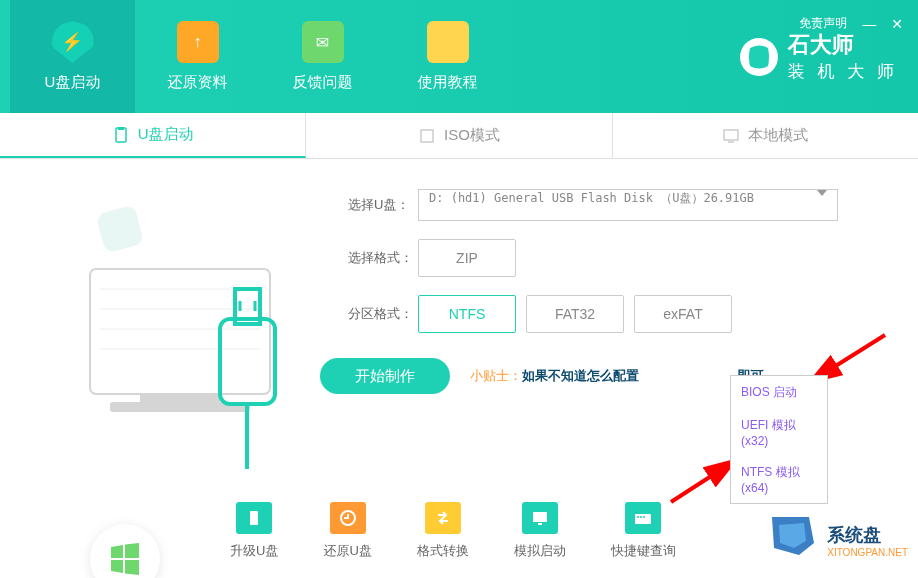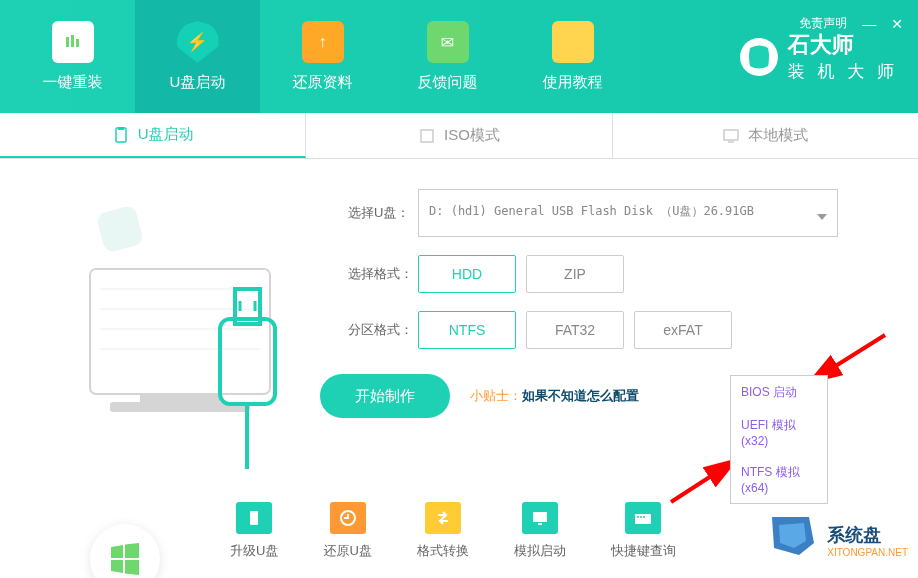--- a/index.html
+++ b/index.html
@@ -27,29 +27,29 @@
     .tab:not(:last-child) { border-right: 1px solid #e0e0e0; }
     .tab.active { color: #1fd1b4; border-bottom: 2px solid #1fd1b4; }
     .tab-icon { width: 18px; height: 18px; display: inline-block; }
     
     .content { display: flex; padding: 30px 40px 0 40px; height: 300px; }
     .illustration { width: 260px; position: relative; }
     
     .form { flex: 1; padding-left: 20px; }
     .form-row { display: flex; align-items: center; margin-bottom: 18px; margin-left: 28px; }
     .form-label { width: 70px; font-size: 13px; color: #666; }
-    .select-box { flex: 1; max-width: 420px; height: 48px; border: 1px solid #ccc; display: flex; align-items: flex-end; padding: 16px 10px; font-family: monospace; font-size: 12px; color: #888; position: relative; cursor: pointer; }
+    .select-box { flex: 1; max-width: 420px; height: 32px; border: 1px solid #ccc; display: flex; align-items: flex-start; padding: 0 10px; font-family: monospace; font-size: 12px; color: #888; position: relative; cursor: pointer; }
     .select-arrow { position: absolute; right: 10px; border-left: 5px solid transparent; border-right: 5px solid transparent; border-top: 6px solid #999; }
     
     .option-group { display: flex; gap: 10px; }
     .option-btn { width: 98px; height: 38px; border: 1px solid #ccc; display: flex; align-items: center; justify-content: center; font-size: 14px; color: #888; cursor: pointer; border-radius: 2px; }
     .option-btn.selected { border-color: #1fd1b4; color: #1fd1b4; }
     
     .action-row { display: flex; align-items: center; margin-top: 25px; gap: 20px; }
-    .start-btn { width: 130px; height: 44px; background: #1fd1b4; color: #fff; border-radius: 22px; display: flex; align-items: center; justify-content: center; font-size: 15px; cursor: pointer; }
+    .start-btn { width: 130px; height: 36px; background: #1fd1b4; color: #fff; border-radius: 22px; display: flex; align-items: center; justify-content: center; font-size: 15px; cursor: pointer; }
     .tip { font-size: 13px; }
     .tip-label { color: #ff9933; }
     .tip-text { color: #0c4a6e; font-weight: bold; }
     
     .popup { position: absolute; left: 730px; top: 375px; width: 98px; background: #fff; border: 1px solid #ccc; z-index: 10; }
     .popup-item { padding: 8px 10px; font-size: 12px; color: #8b5cf6; cursor: pointer; }
     
     .arrow-red { position: absolute; pointer-events: none; }
     .arrow1 { left: 800px; top: 330px; }
     .arrow2 { left: 666px; top: 452px; }
@@ -64,30 +64,20 @@
     .wm-text { font-size: 18px; font-weight: bold; color: #1a4d7a; }
     .wm-url { font-size: 10px; color: #ff9933; }
     
     .win-badge { position: absolute; left: 50px; top: 335px; width: 70px; height: 70px; background: #fff; border-radius: 50%; box-shadow: 0 2px 12px rgba(0,0,0,0.1); display: flex; align-items: center; justify-content: center; }
   </style>
 </head>
 <body>
 
 <div class="header">
   <div class="nav-items">
-    <div class="nav-item">
-      <div class="nav-icon">
-          <svg width="18" height="18" viewBox="0 0 18 18">
-            <rect x="2" y="4" width="3" height="10" fill="#6ed76e"></rect>
-            <rect x="7" y="2" width="3" height="12" fill="#6ed76e"></rect>
-            <rect x="12" y="6" width="3" height="8" fill="#6ed76e"></rect>
-          </svg>
-        </div>
-      <span class="nav-label">一键重装</span>
-    </div>
     <div class="nav-item active">
       <div class="nav-icon shield" style="background:#14d0b5">
           <span style="color:#fff;font-size:18px">⚡</span>
         </div>
       <span class="nav-label">U盘启动</span>
     </div>
     <div class="nav-item">
       <div class="nav-icon" style="background:#ffa726">
           <span style="color:#fff">↑</span>
         </div>
@@ -173,23 +163,20 @@
     <div class="form-row">
       <span class="form-label">选择U盘：</span>
       <div class="select-box">
         <span>D: (hd1) General USB Flash Disk （U盘）26.91GB</span>
         <span class="select-arrow"></span>
       </div>
     </div>
     <div class="form-row">
       <span class="form-label">选择格式：</span>
       <div class="option-group">
-        <div class="option-btn selected">
-            <span>HDD</span>
-          </div>
         <div class="option-btn">
             <span>ZIP</span>
           </div>
       </div>
     </div>
     <div class="form-row">
       <span class="form-label">分区格式：</span>
       <div class="option-group">
         <div class="option-btn selected">
             <span>NTFS</span>

